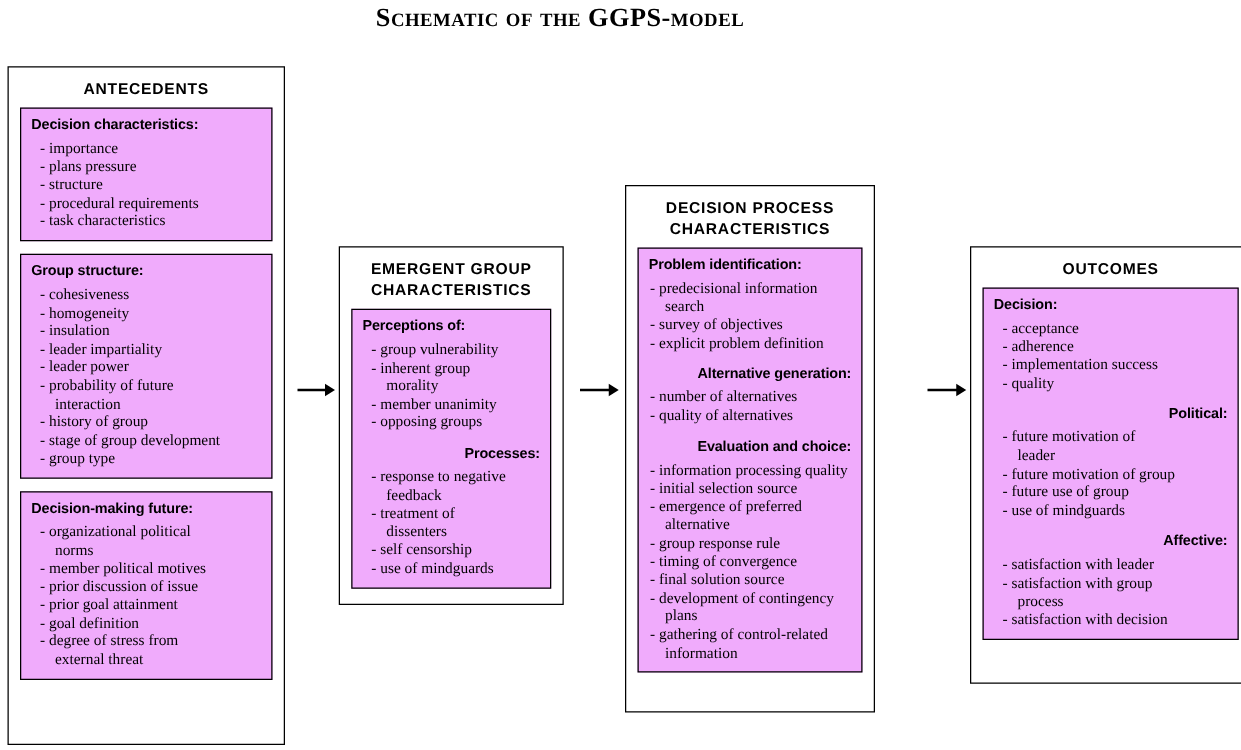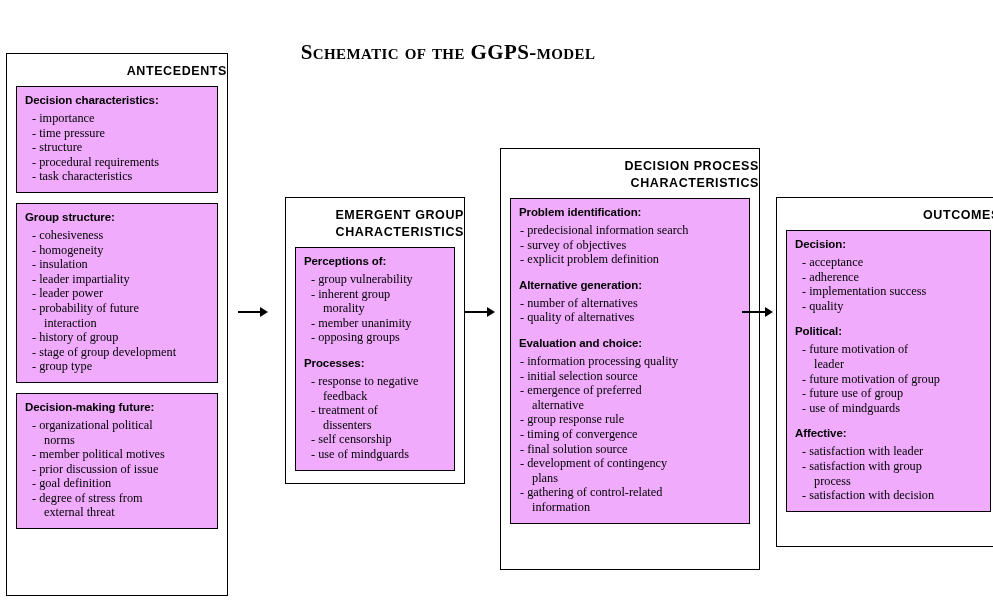--- a/index.html
+++ b/index.html
@@ -20,38 +20,37 @@
   #title {
     position: absolute;
     top: 2px;
     left: 0;
     width: 896px;
     text-align: center;
     font-family: "Liberation Serif", serif;
     font-weight: bold;
     font-size: 21px;
     letter-spacing: 0.4px;
-    margin-top: 38px;
   }
   #title .sc {
     font-variant: small-caps;
   }
   #title .big {
     font-size: 21px;
   }
 
   
   .column {
     position: absolute;
     border: 1.6px solid #000000;
     box-sizing: border-box;
     background: #ffffff;
   }
   .col-title {
-    text-align: right;
+    text-align: center;
     font-family: "Liberation Sans", sans-serif;
     font-weight: bold;
     font-size: 12.5px;
     letter-spacing: 0.6px;
     line-height: 17px;
     padding-top: 9px;
     padding-bottom: 6px;
   }
 
   
@@ -65,21 +64,21 @@
   .panel.last { margin-bottom: 9px; }
 
   .panel-head {
     font-family: "Liberation Sans", sans-serif;
     font-weight: bold;
     font-size: 11.5px;
     line-height: 15px;
     margin-bottom: 3px;
     letter-spacing: -0.1px;
   }
-  .panel-head.spaced { margin-top: 11px; }
+  .panel-head.spaced { margin-top: 11px; text-align: right; }
 
   ul.items {
     list-style: none;
     margin: 0;
     padding: 0;
   }
   ul.items li {
     font-family: "Liberation Serif", serif;
     font-size: 12.3px;
     line-height: 14.6px;
@@ -122,21 +121,21 @@
 </div>
 
 <div class="column" id="col-antecedents" style="left:6px; top:53px; width:222px; height:543px;">
 
   <div class="col-title">ANTECEDENTS</div>
 
   <div class="panel">
     <div class="panel-head">Decision characteristics:</div>
     <ul class="items">
       <li><span class="b">- </span><span>importance</span></li>
-      <li><span class="b">- </span><span>time pressure</span></li>
+      <li><span class="b">- </span><span>plans pressure</span></li>
       <li><span class="b">- </span><span>structure</span></li>
       <li><span class="b">- </span><span>procedural requirements</span></li>
       <li><span class="b">- </span><span>task characteristics</span></li>
     </ul>
   </div>
 
   <div class="panel">
     <div class="panel-head">Group structure:</div>
     <ul class="items">
       <li><span class="b">- </span><span>cohesiveness</span></li>
@@ -152,33 +151,34 @@
     </ul>
   </div>
 
   <div class="panel last">
     <div class="panel-head">Decision-making future:</div>
     <ul class="items">
       <li><span class="b">- </span><span>organizational political
 norms</span></li>
       <li><span class="b">- </span><span>member political motives</span></li>
       <li><span class="b">- </span><span>prior discussion of issue</span></li>
+      <li><span class="b">- </span><span>prior goal attainment</span></li>
       <li><span class="b">- </span><span>goal definition</span></li>
       <li><span class="b">- </span><span>degree of stress from
 external threat</span></li>
     </ul>
   </div>
 </div>
 
 <div class="arrow" style="left:238px; top:306px; width:30px;">
   <div class="shaft" style="width:23px;"></div>
   <div class="head" style="left:22px;"></div>
 </div>
 
-<div class="column" id="col-emergent" style="left:285px; top:197px; width:180px; height:287px;">
+<div class="column" id="col-emergent" style="left:271px; top:197px; width:180px; height:287px;">
 
   <div class="col-title" style="white-space:pre-line;">EMERGENT GROUP
 CHARACTERISTICS</div>
 
   <div class="panel last">
     <div class="panel-head">Perceptions of:</div>
     <ul class="items">
       <li><span class="b">- </span><span>group vulnerability</span></li>
       <li><span class="b">- </span><span>inherent group
 morality</span></li>
@@ -195,21 +195,21 @@
       <li><span class="b">- </span><span>use of mindguards</span></li>
     </ul>
   </div>
 </div>
 
 <div class="arrow" style="left:464px; top:306px; width:32px;">
   <div class="shaft" style="width:24px;"></div>
   <div class="head" style="left:23px;"></div>
 </div>
 
-<div class="column tight" id="col-decision-process" style="left:500px; top:148px; width:260px; height:422px;">
+<div class="column tight" id="col-decision-process" style="left:500px; top:148px; width:200px; height:422px;">
 
   <div class="col-title" style="white-space:pre-line;">DECISION PROCESS
 CHARACTERISTICS</div>
 
   <div class="panel last">
     <div class="panel-head">Problem identification:</div>
     <ul class="items">
       <li><span class="b">- </span><span>predecisional information search</span></li>
       <li><span class="b">- </span><span>survey of objectives</span></li>
       <li><span class="b">- </span><span>explicit problem definition</span></li>

